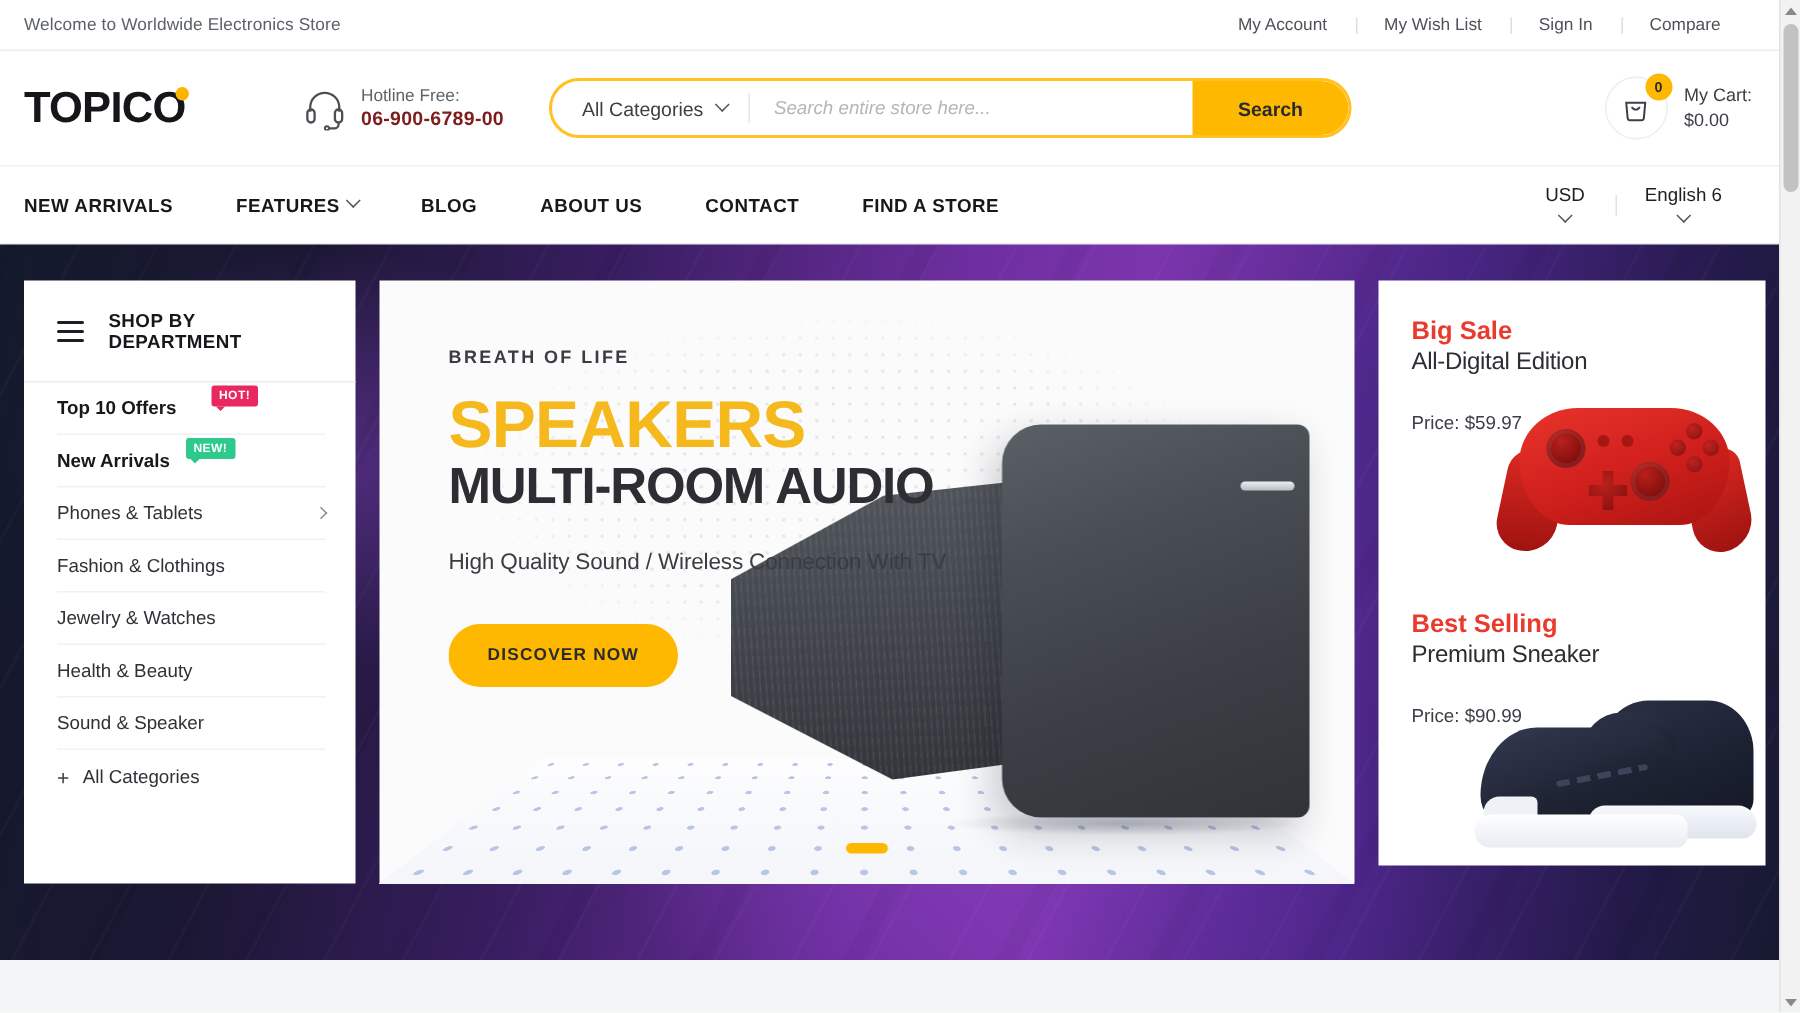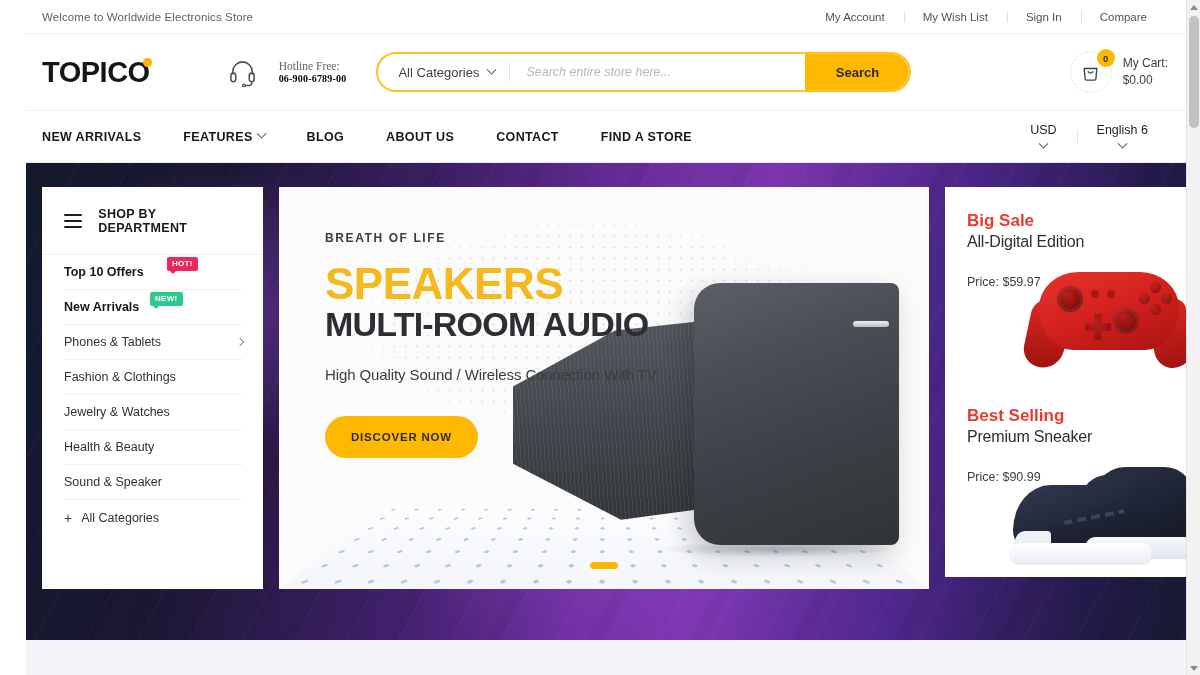--- a/index.html
+++ b/index.html
@@ -2,21 +2,21 @@
 <html><head>
 <meta charset="utf-8">
 <style>
   * { box-sizing: border-box; margin: 0; padding: 0; }
   html, body {
     width: 1200px; height: 675px;
     font-family: "Liberation Sans", sans-serif;
     background: #f4f5f8;
     overflow: hidden;
   }
-  .page { position: relative; width: 1200px; height: 675px; background: #ffffff; padding-left: 26px; }
+  .page { position: relative; width: 1200px; height: 675px; background: #ffffff; }
 
   
   .topbar {
     height: 34px; background:#fff; border-bottom:1px solid #eceef1;
     display:flex; align-items:center; justify-content:space-between;
     padding: 0 16px 0 16px;
   }
   .welcome { font-size: 11.5px; color:#5c6068; letter-spacing:.1px; }
   .toplinks { display:flex; align-items:center; padding-right: 18px; }
   .toplinks a {
@@ -32,25 +32,25 @@
   .header {
     height:76px; background:#fff; display:flex; align-items:center;
     padding: 0 16px; position:relative;
   }
   .logo { font-size:29px; font-weight:bold; letter-spacing:-0.5px; color:#15161a;
           font-family:"Liberation Sans", sans-serif; position:relative; margin-left:0; }
   .logo .dot {
     position:absolute; width:9px; height:9px; border-radius:50%;
     background:#ffb400; right:-2px; top:2px;
   }
-  .hotline { display:flex; align-items:center; gap:22px; margin-left:78px;font-family:Liberation Serif, serif; }
+  .hotline { display:flex; align-items:center; gap:10px; margin-left:78px; }
   .headset { width:29px; height:29px; flex:none; }
   .hot-text { line-height:1.25; }
   .hot-label { font-size:11.5px; color:#5e6268; }
-  .hot-num { font-size:10px; font-weight:bold; color:#000000; letter-spacing:.2px;text-align:right; }
+  .hot-num { font-size:13px; font-weight:bold; color:#7f1d1d; letter-spacing:.2px;text-align:right; }
 
   .searchwrap {
     margin-left:30px; width:535px; height:40px;
     border:2px solid #ffc222; border-radius:22px; display:flex; align-items:center;
     background:#fff; overflow:hidden;
   }
   .cat-select {
     display:flex; align-items:center; gap:9px; padding: 0 14px 0 20px;
     font-size:13px; color:#3c4046; white-space:nowrap; cursor:pointer; height:100%;
   }

